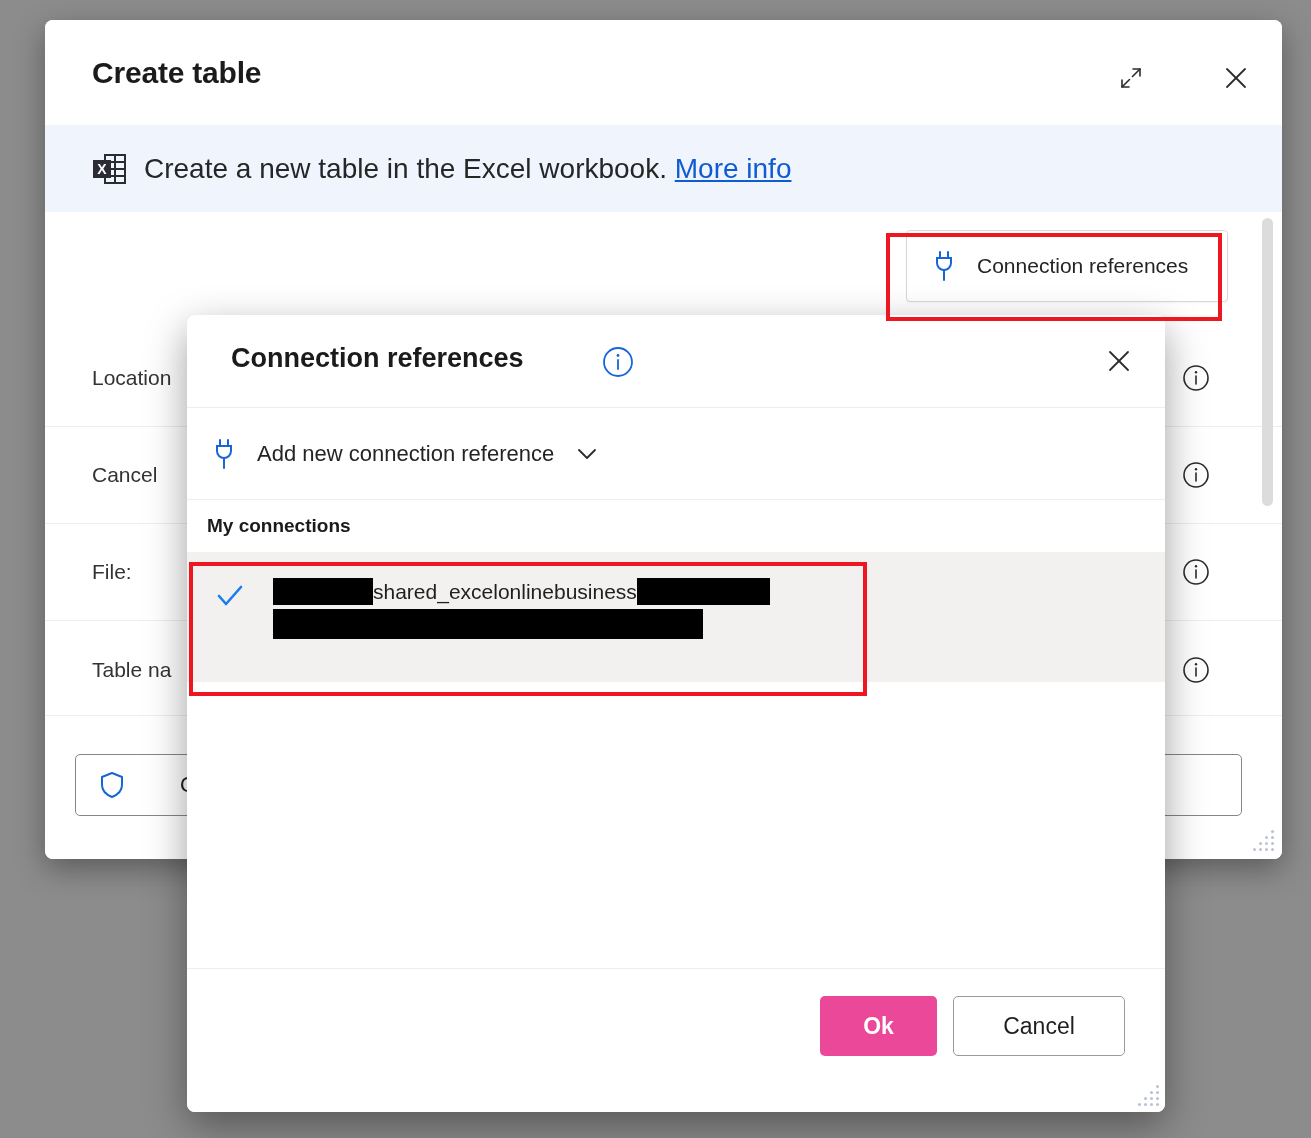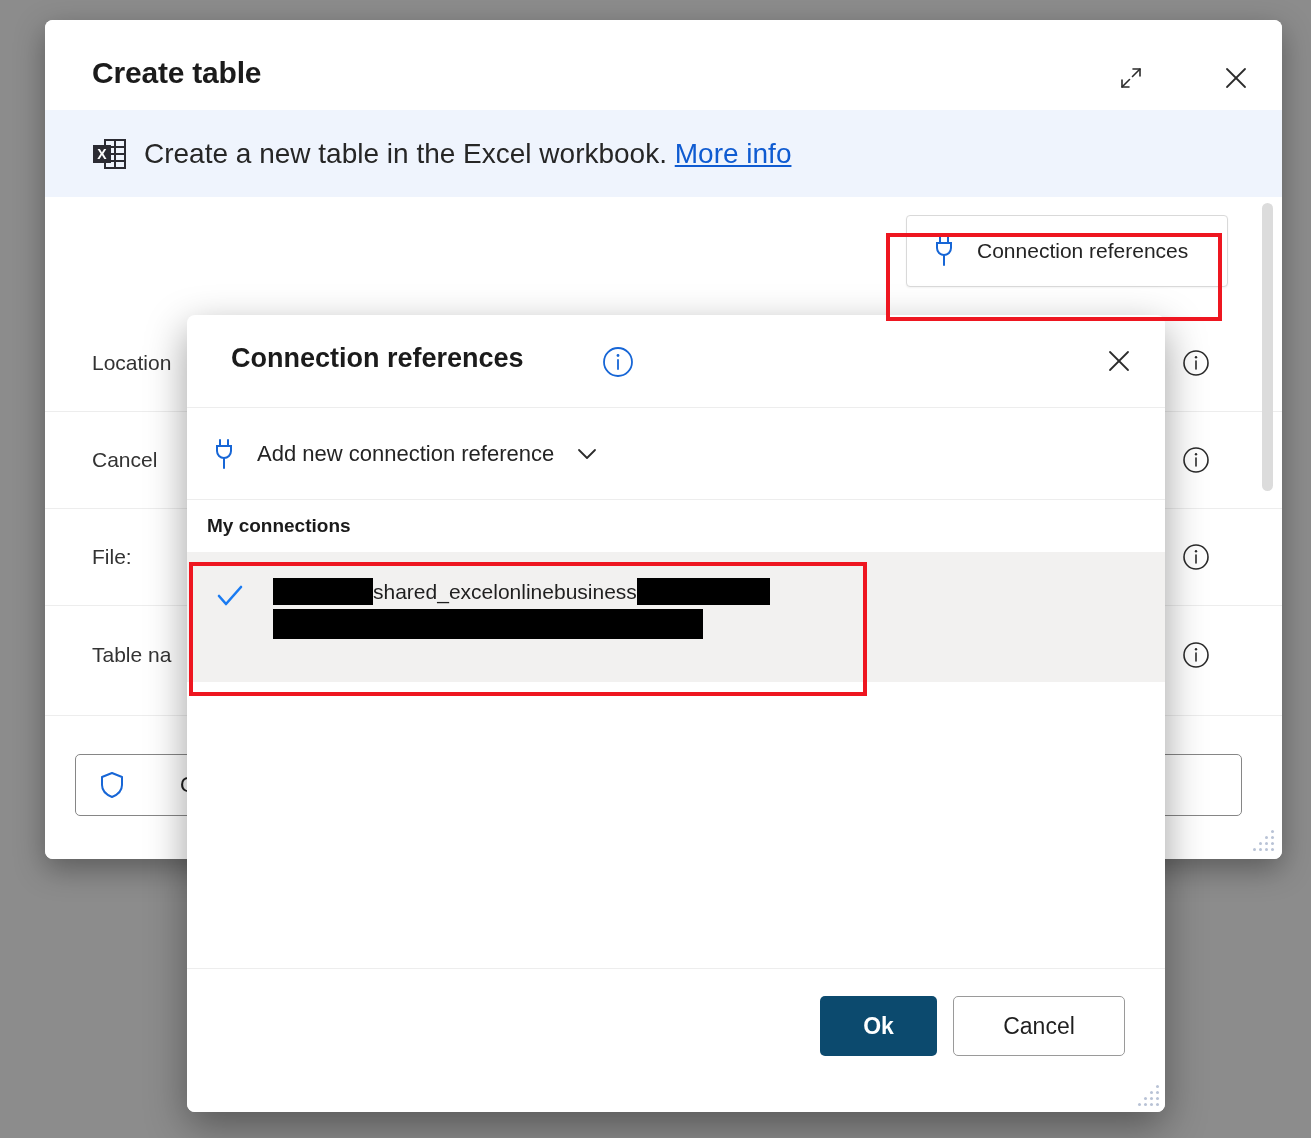--- a/index.html
+++ b/index.html
@@ -16,21 +16,21 @@
     position: absolute;
     left: 45px; top: 20px;
     width: 1237px; height: 839px;
     background: #ffffff;
     border-radius: 8px;
     box-shadow: 0 10px 30px rgba(0,0,0,0.35);
     overflow: hidden;
   }
   #ct-titlebar {
     position: relative;
-    height: 90px;
+    height: 105px;
     background: #ffffff;
   }
   #ct-title {
     position: absolute;
     left: 47px; top: 36px;
     font-size: 30px;
     font-weight: 600;
     color: #1b1b1b;
     letter-spacing: -0.2px;
   }
@@ -265,21 +265,21 @@
     position: absolute;
     left: 0; right: 0; bottom: 0;
     height: 144px;
     border-top: 1px solid #ededed;
     background: #ffffff;
   }
   #cr-ok-btn {
     position: absolute;
     right: 228px; top: 27px;
     width: 117px; height: 60px;
-    background: #0c4a6e;
+    background: #ec4899;
     color: #ffffff;
     border: none; border-radius: 5px;
     font-size: 23px; font-weight: 600;
     display: flex; align-items: center; justify-content: center;
     cursor: pointer;
     font-family: "Liberation Sans", sans-serif;
   }
   #cr-cancel-btn {
     position: absolute;
     right: 40px; top: 27px;

